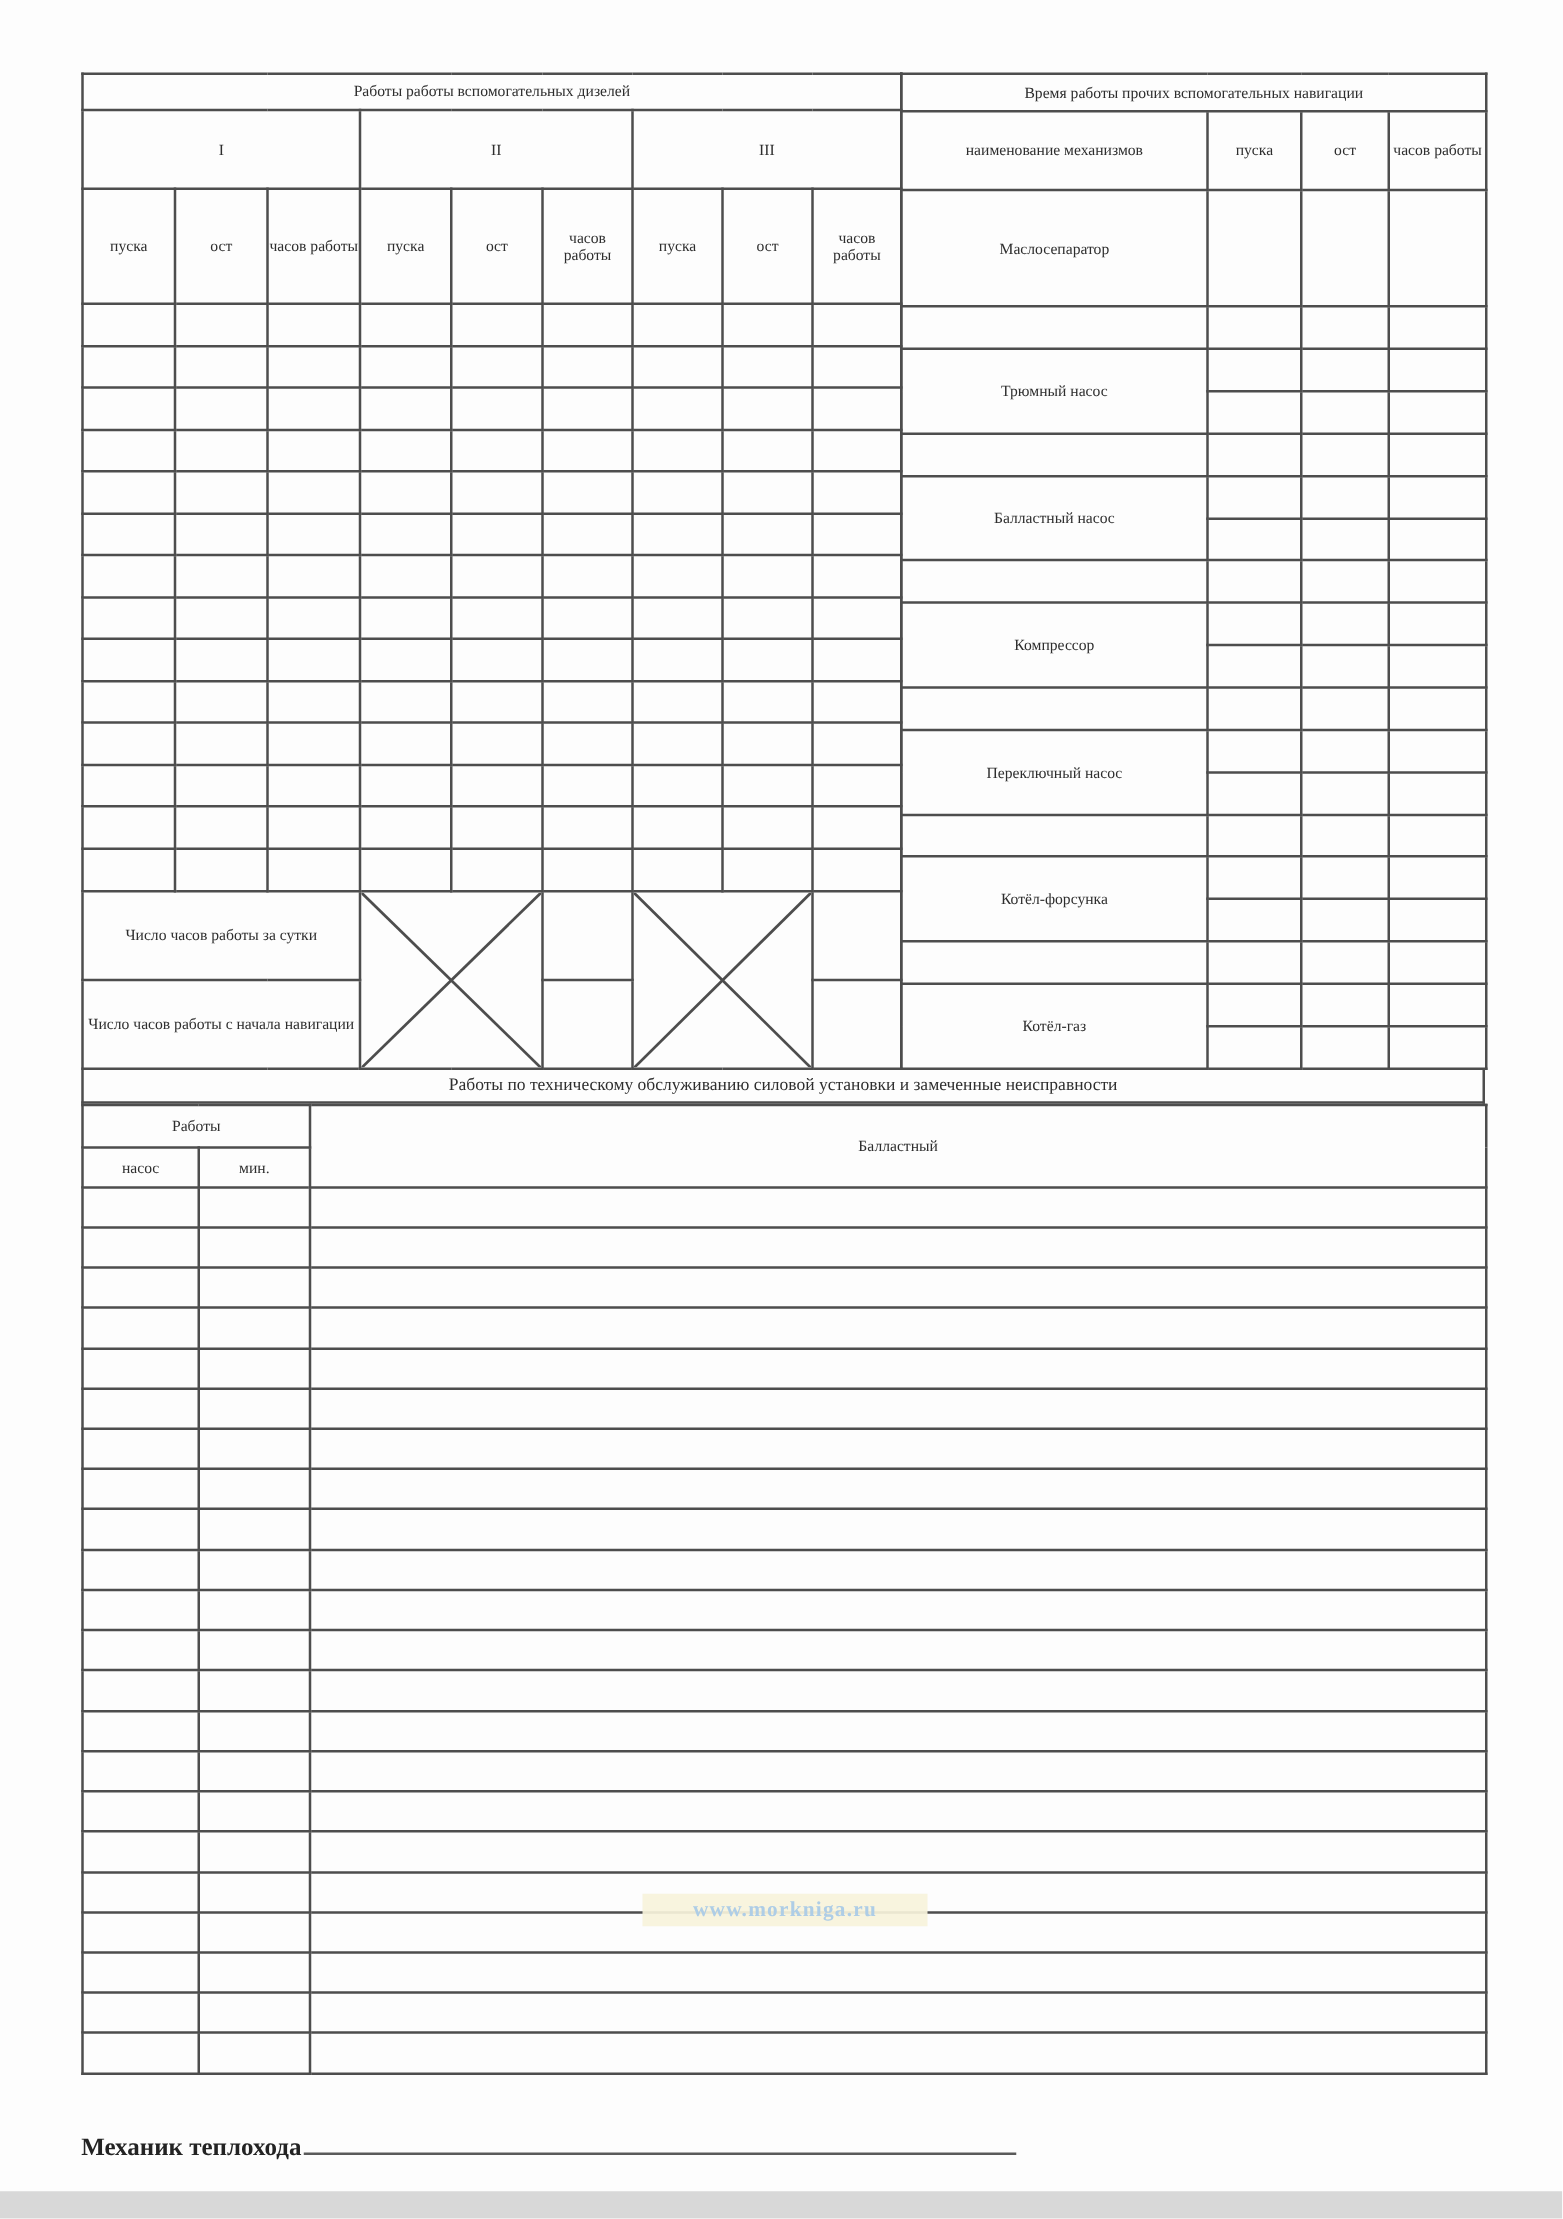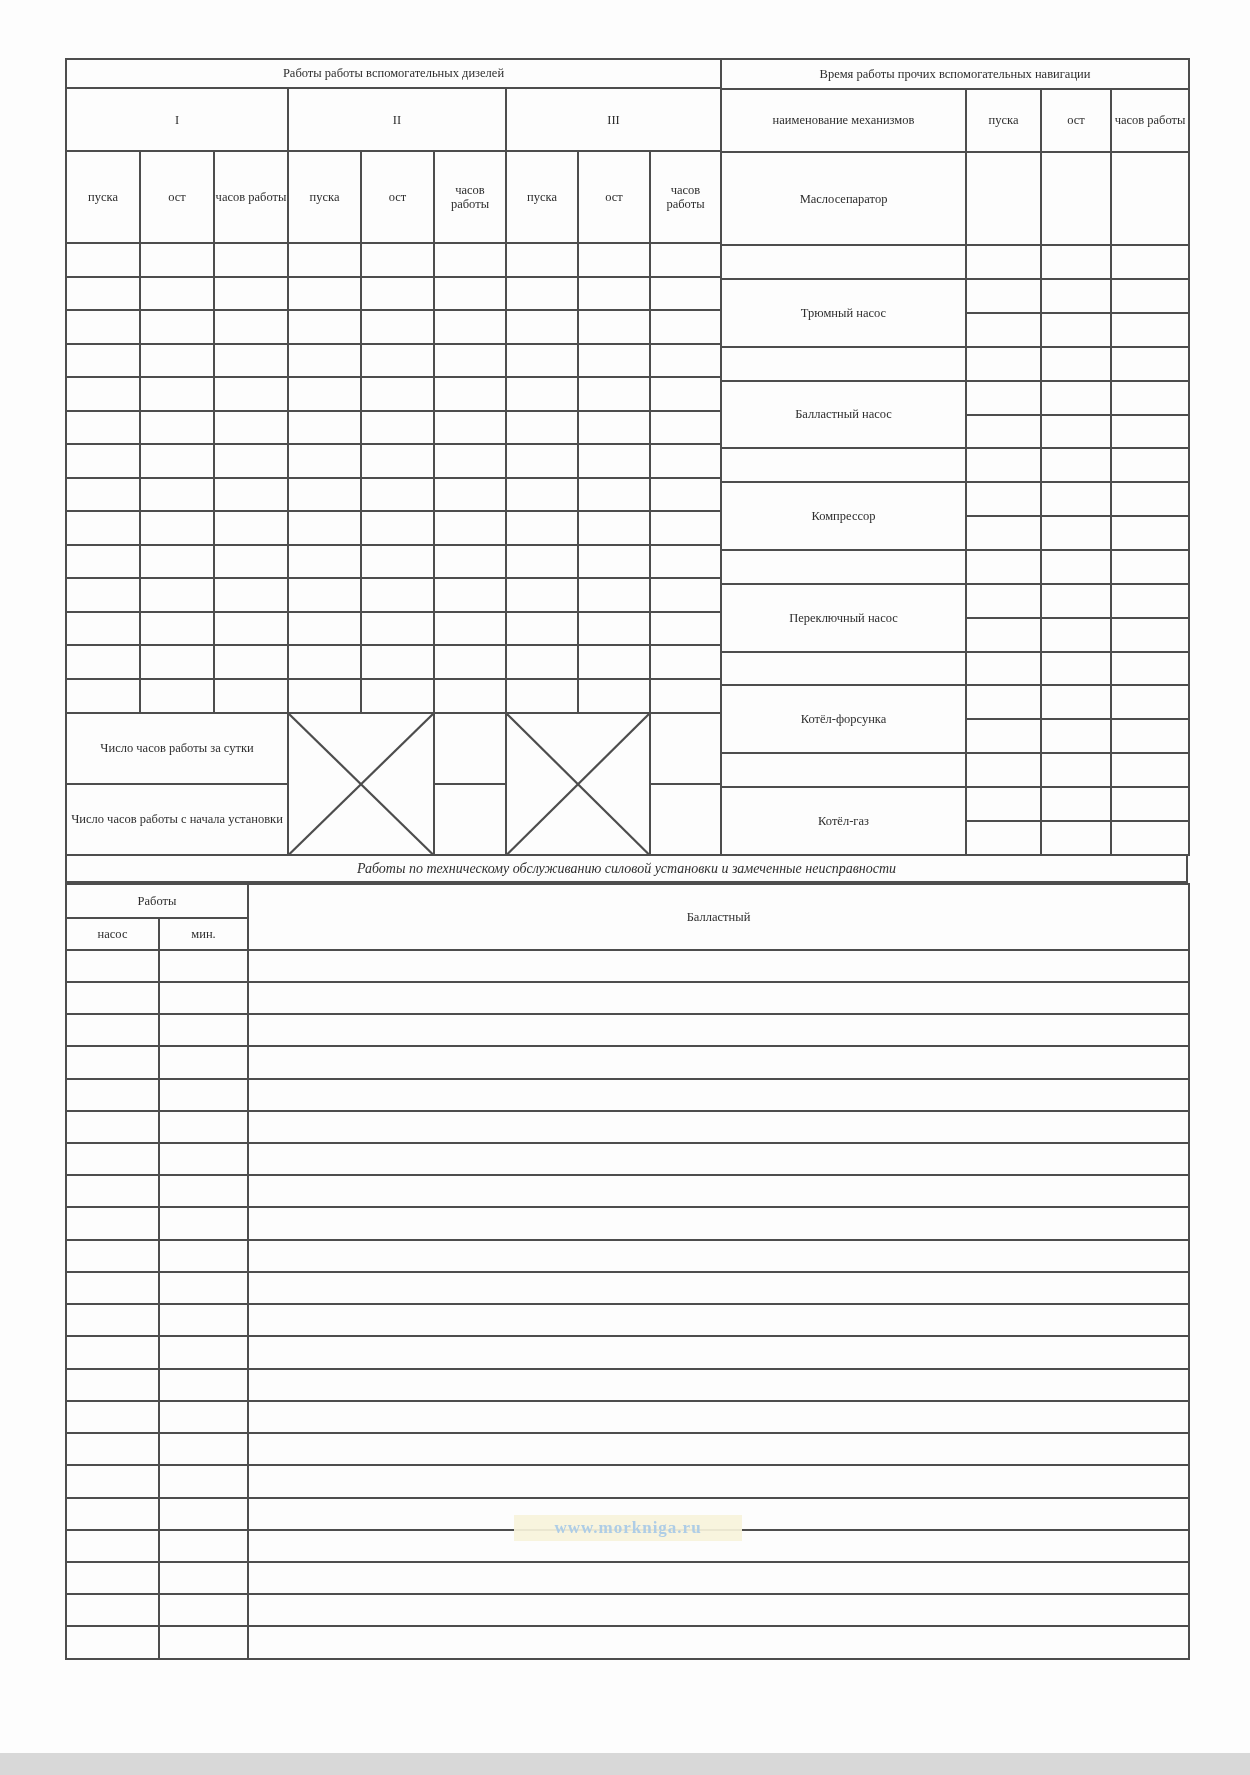--- a/index.html
+++ b/index.html
@@ -19,21 +19,21 @@
   table.bottom-t{width:1123px;height:777px;}
   td.hdr{font-size:13.5px;}
   td.grp{font-size:14px;}
   td.subhdr{font-size:12.5px;padding:2px;}
   td.namecell{text-align:left;padding-left:10px;font-size:13.5px;}
   td.lblcell{font-size:13px;padding:2px 6px;}
   td.xcell{position:relative;padding:0;}
   td.xcell svg{position:absolute;left:0;top:0;width:100%;height:100%;display:block;}
   .section-band{
     border:2px solid #4d4d4d;border-top:none;text-align:center;
-    font-size:14px;height:25px;line-height:25px;font-style:italic;
+    font-size:14px;height:25px;line-height:25px;
   }
   .sig-row{position:absolute;left:65px;top:1702px;width:1123px;font-size:20px;font-weight:bold;color:#232323;}
   .sig-line{display:inline-block;width:570px;border-bottom:2px solid #5a5a5a;height:20px;vertical-align:baseline;margin-left:2px;}
   .watermark{
     position:absolute;left:514px;top:1515px;width:228px;height:26px;z-index:5;
     background:rgba(247,243,219,0.92);color:#aecde6;font-weight:bold;
     font-size:17px;line-height:26px;text-align:center;letter-spacing:1px;
   }
   .bottom-bar{position:absolute;left:0;bottom:0;width:100%;height:22px;background:#d8d8d8;}
 </style>
@@ -242,21 +242,21 @@
               <td></td>
               <td class="xcell" colspan="2" rowspan="2">
                 <svg viewBox="0 0 100 100" preserveAspectRatio="none">
                   <line x1="0" y1="0" x2="100" y2="100" stroke="#4d4d4d" stroke-width="2.2" vector-effect="non-scaling-stroke"></line>
                   <line x1="100" y1="0" x2="0" y2="100" stroke="#4d4d4d" stroke-width="2.2" vector-effect="non-scaling-stroke"></line>
                 </svg>
               </td>
               <td></td>
             </tr>
             <tr>
-              <td class="lblcell" colspan="3" style="height: 66px;">Число часов работы с начала установки</td>
+              <td class="lblcell" colspan="3" style="height: 66px;">Число часов работы с начала навигации</td>
               <td></td>
               <td></td>
             </tr>
           </tbody>
       </table>
 
       <table class="grid right-t">
         <colgroup>
           <col style="width:245px">
             <col style="width:75px">
@@ -509,17 +509,20 @@
           </tr>
           <tr>
             <td style="height: 28px;"></td>
             <td style="height: 28px;"></td>
             <td style="height: 28px;"></td>
           </tr>
         </tbody>
     </table>
   </div>
 
+  <div class="sig-row">
+    <span>Механик теплохода</span><span class="sig-line"></span>
+  </div>
 
   <div class="watermark">www.morkniga.ru</div>
 
   <div class="bottom-bar"></div>
 </div>
 
 </body></html>

